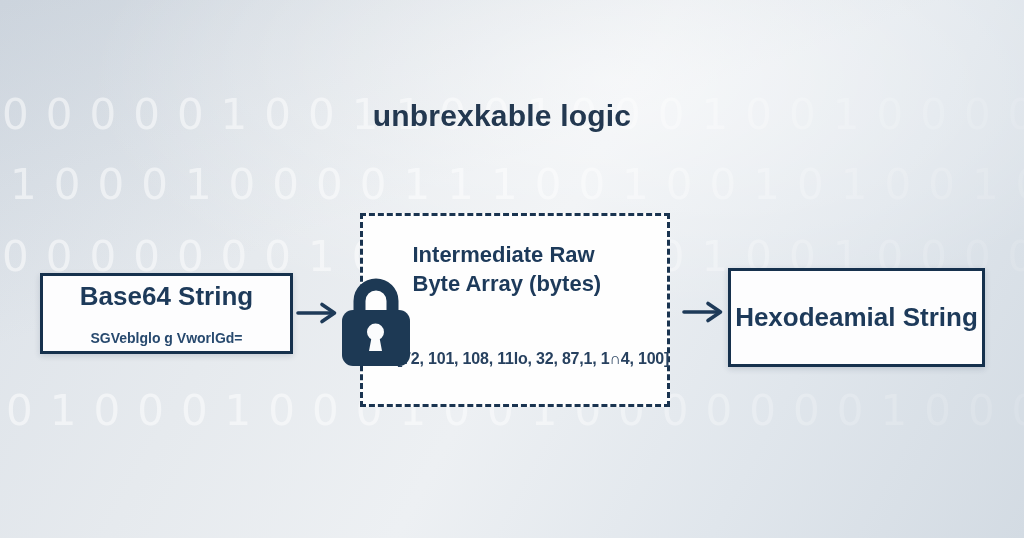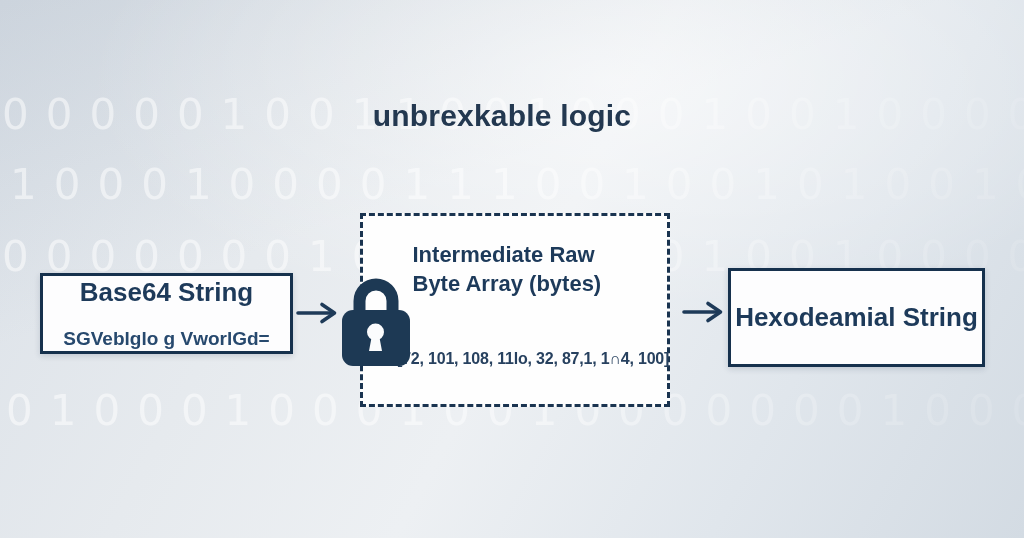--- a/index.html
+++ b/index.html
@@ -31,21 +31,21 @@
   }
 
   .solid-box {
     position:absolute; z-index:2; background:#fdfdfe;
     border:3px solid #16314d; box-shadow:0 2px 6px rgba(25,45,75,0.16);
     display:flex; flex-direction:column; align-items:center; justify-content:center;
   }
   .left-box  { left:40px;  top:273px; width:253px; height:81px; }
   .right-box { left:728px; top:268px; width:257px; height:99px; }
   .box-title    { font-size:26px; font-weight:700; color:#1d3a5a; line-height:1.25; }
-  .box-subtitle { font-size:19px; font-weight:700; color:#27496e; line-height:1.25; margin-top:18px; }
+  .box-subtitle { font-size:14px; font-weight:700; color:#27496e; line-height:1.25; margin-top:18px; }
 
   .decode-label {
     position:absolute; left:84px; top:366px; z-index:2;
     font-size:25px; font-weight:700; color:#203c5c;
   }
 
   .dashed-box {
     position:absolute; left:360px; top:213px; width:310px; height:194px; z-index:1;
     background:#fefefe; border:3px dashed #1a3450;
   }

